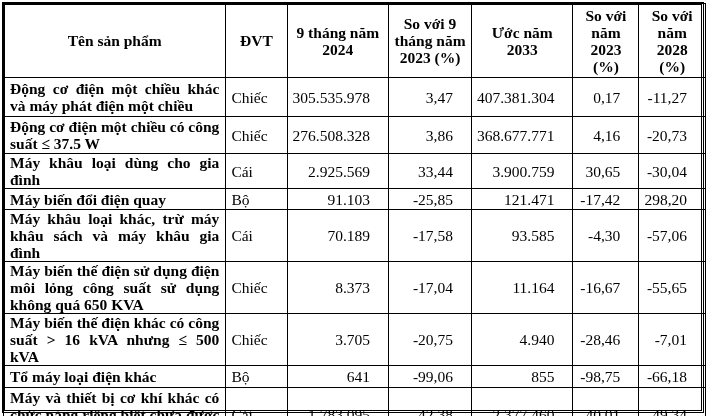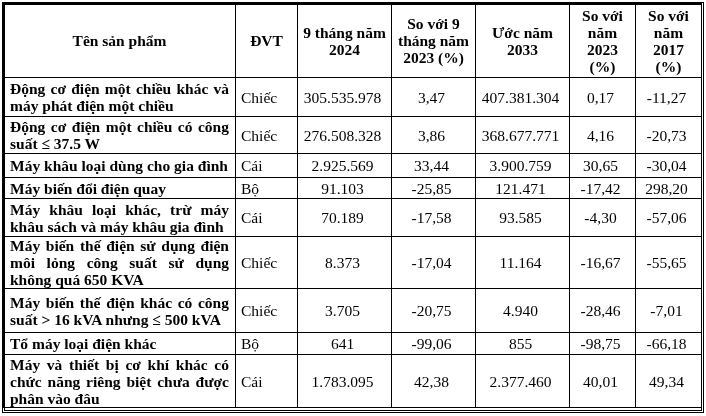--- a/index.html
+++ b/index.html
@@ -21,21 +21,21 @@
     td, th {
       border: 1px solid #000;
       padding: 0 5px;
       line-height: 17px;
       vertical-align: middle;
       overflow: hidden;
     }
     th { font-weight: bold; text-align: center; font-size: 15.5px; }
     td.name { text-align: justify; text-align-last: left; padding-left: 6px; padding-right: 6px; font-weight: bold; }
     td.unit { text-align: left; }
-    td.num { text-align: center; padding-right: 9px; }
+    td.num { text-align: right; padding-right: 18px; }
     tr.h { height: 74px; }
   </style>
 </head>
 <body>
 
 <div class="frame"></div>
 
 <table>
   <colgroup>
     <col style="width:232px">
@@ -47,21 +47,21 @@
     <col style="width:66px">
   </colgroup>
   <thead>
     <tr class="h">
       <th>Tên sản phẩm</th>
       <th>ĐVT</th>
       <th>9 tháng năm 2024</th>
       <th>So với 9 tháng năm 2023 (%)</th>
       <th>Ước năm 2033</th>
       <th>So với năm 2023 (%)</th>
-      <th>So với năm 2017 (%)</th>
+      <th>So với năm 2028 (%)</th>
     </tr>
   </thead>
   <tbody>
     <tr style="height:39px">
       <td class="name">Động cơ điện một chiều khác và máy phát điện một chiều</td>
       <td class="unit">Chiếc</td>
       <td class="num">305.535.978</td>
       <td class="num">3,47</td>
       <td class="num">407.381.304</td>
       <td class="num">0,17</td>

